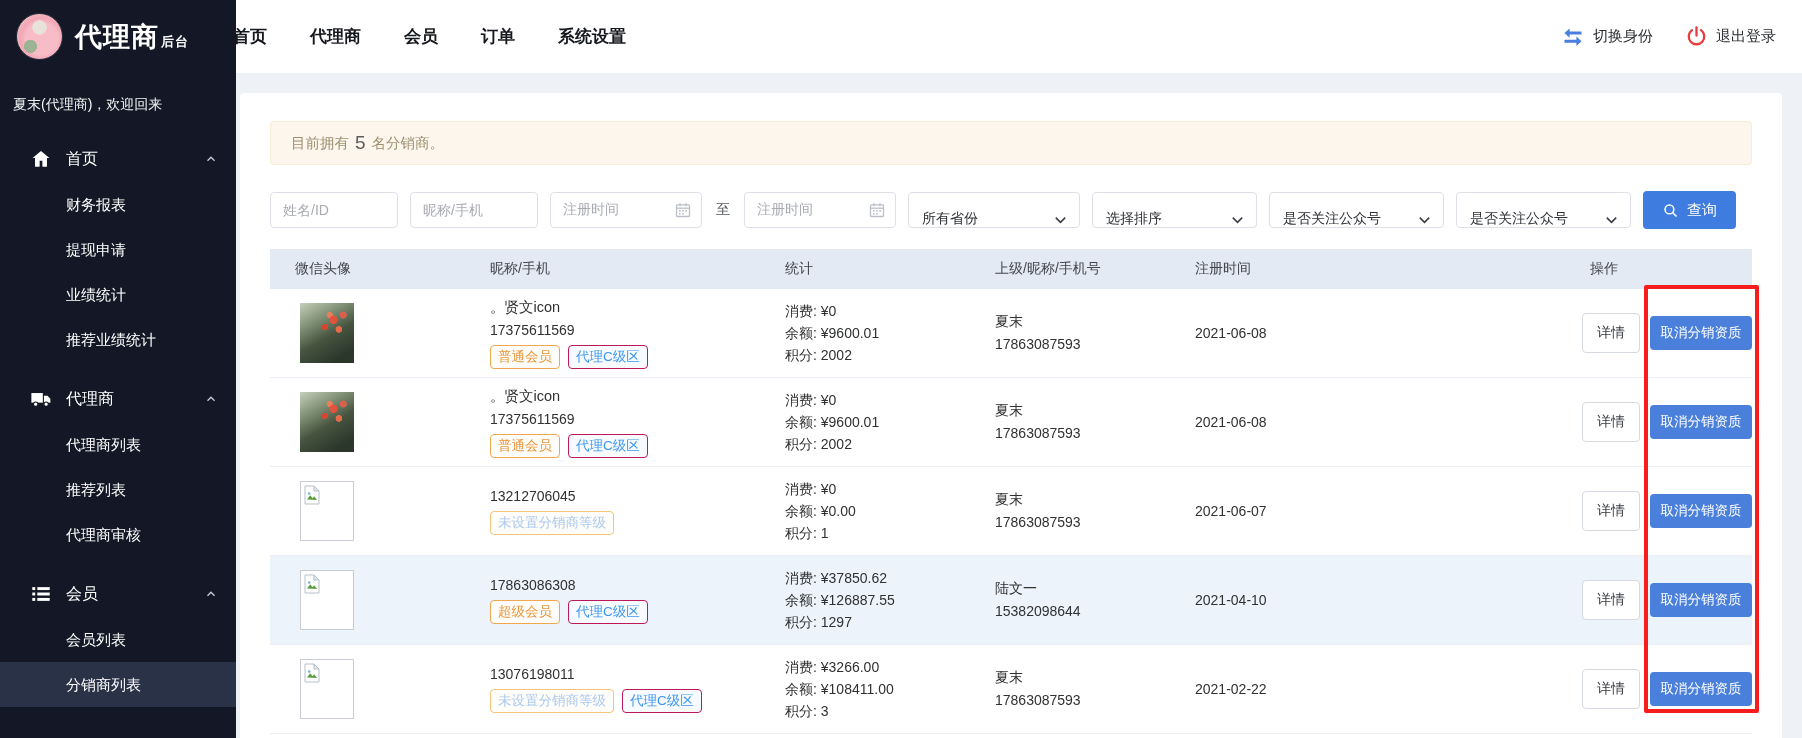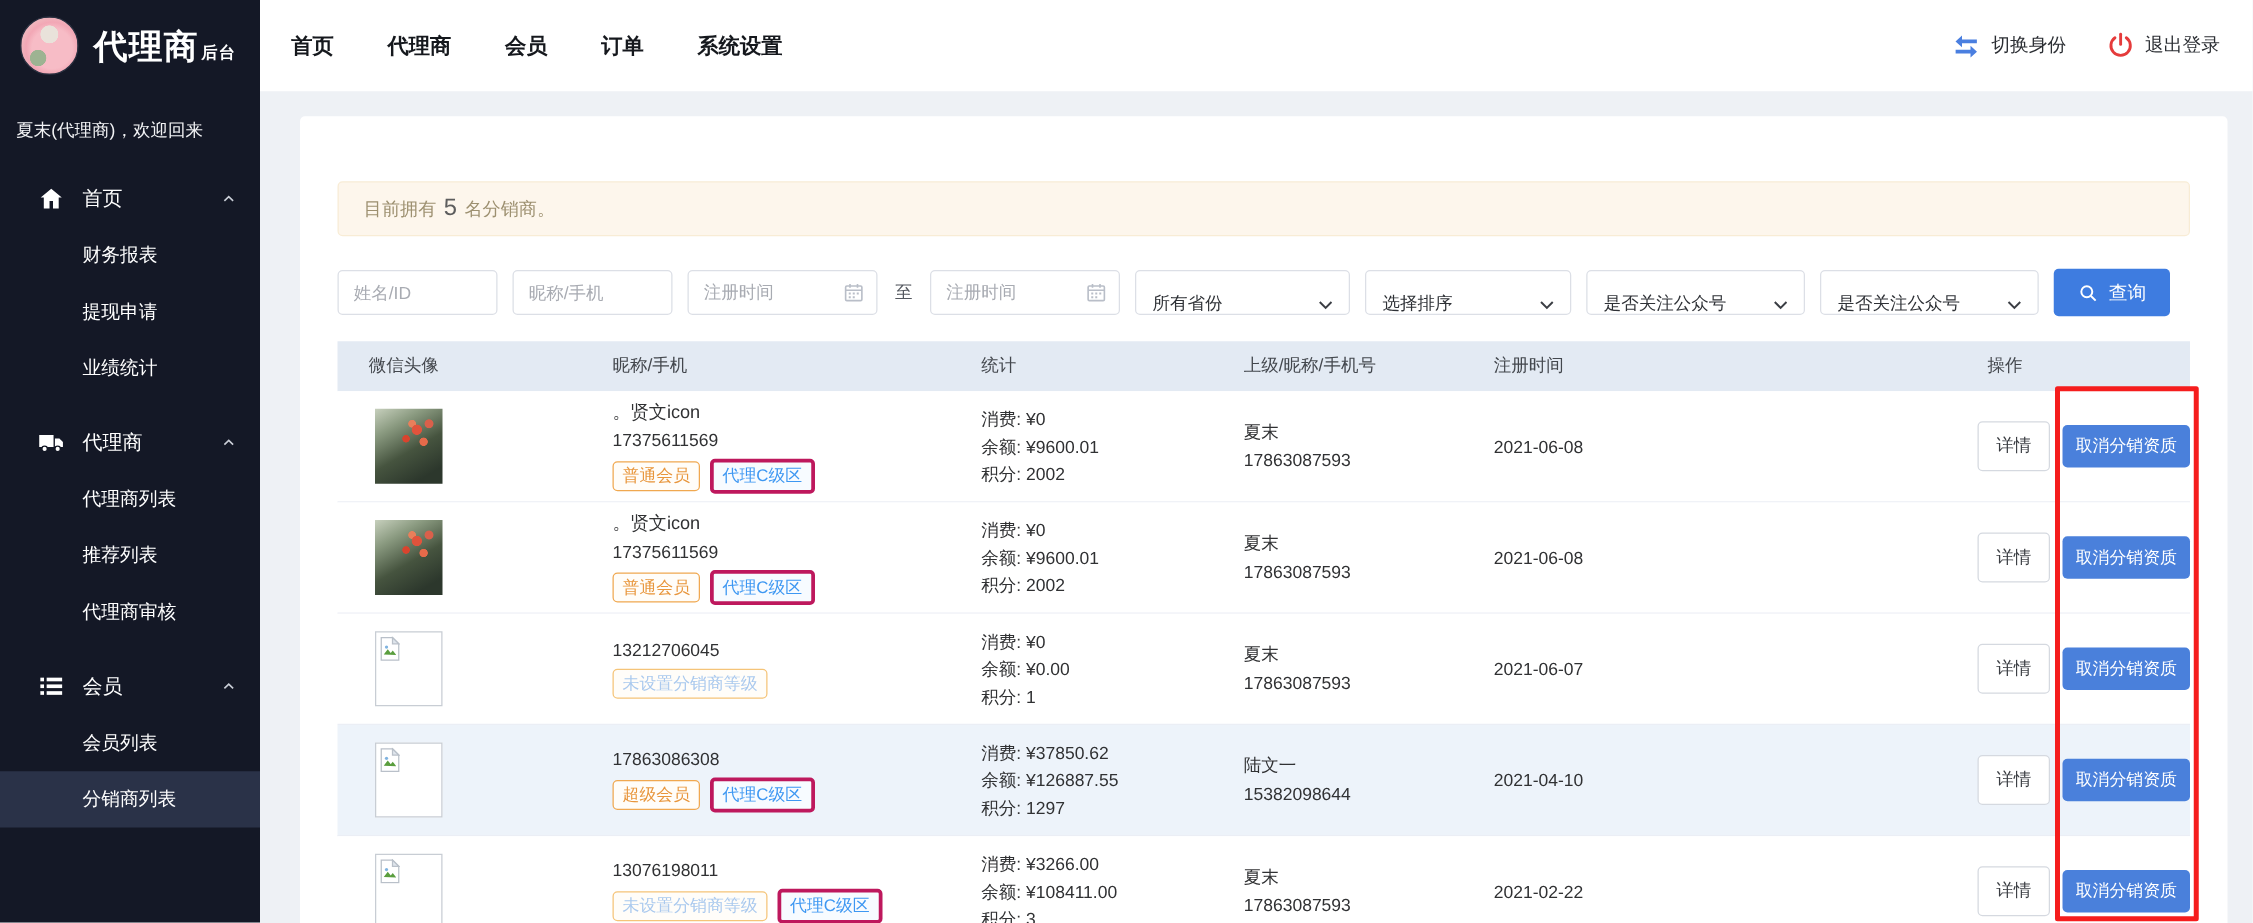--- a/index.html
+++ b/index.html
@@ -1,20 +1,20 @@
 <!DOCTYPE html>
 <html><head>
 <meta charset="utf-8">
 <style>
   * { margin:0; padding:0; box-sizing:border-box; }
   html,body { width:1802px; height:738px; overflow:hidden; background:#eef1f5;
     font-family:"Liberation Sans", sans-serif; }
 
   
-  .sidebar { position:absolute; left:0; top:0; width:208px; height:738px; background:#141826; z-index:10; }
+  .sidebar { position:absolute; left:0; top:0; width:236px; height:738px; background:#141826; z-index:10; }
   .logo-row { display:flex; align-items:center; padding:13px 14px 10px 16px; }
   .logo-avatar { width:47px; height:47px; border-radius:50%; flex:0 0 47px;
     background:
       radial-gradient(circle at 30% 72%, #9db392 0 14%, transparent 15%),
       radial-gradient(circle at 50% 30%, #e9e2da 0 18%, transparent 19%),
       radial-gradient(circle at 55% 55%, #f7bcc6 0 46%, #f2a7b5 60%, #ecd9d2 100%);
     border:1px solid #2a3040; }
   .logo-text { color:#fff; font-size:27px; font-weight:bold; margin-left:12px; letter-spacing:1px; }
   .logo-suffix { font-size:13px; font-weight:bold; color:#fff; margin-left:2px; }
   .welcome { color:#f2f3f5; font-size:14px; padding:26px 14px 0 13px; white-space:nowrap; }
@@ -35,21 +35,21 @@
   .topbar-right { margin-left:auto; display:flex; align-items:center; }
   .tb-action { display:flex; align-items:center; font-size:15px; color:#2b2e33; cursor:pointer; }
   .tb-action + .tb-action { margin-left:32px; }
   .tb-action svg { margin-right:8px; }
 
   
   .main { position:absolute; left:208px; top:73px; right:0; bottom:0; padding:20px 20px 0 32px; }
   .card { background:#fff; border-radius:4px; padding:28px 30px; min-height:660px; }
 
   .alert { background:#fdf6ec; border:1px solid #f8ecd5; border-radius:4px; height:44px;
-    display:flex; align-items:center; padding:0 20px; color:#9d9070; font-size:14.5px;margin-top:24px; }
+    display:flex; align-items:center; padding:0 20px; color:#9d9070; font-size:14.5px; }
   .alert-count { font-size:19px; color:#5d5d5d; margin:0 6px; }
 
   
   .filters { margin-top:26px; display:flex; align-items:center; }
   .f-gap { margin-right:12px; }
   .f-input { height:36px; border:1px solid #dcdfe6; border-radius:4px; padding:0 12px;
     font-size:14px; color:#333; outline:none; font-family:"Liberation Sans",sans-serif; }
   .f-input::placeholder { color:#a8abb2; }
   .date-box { height:36px; border:1px solid #dcdfe6; border-radius:4px; display:flex;
     align-items:center; padding:0 10px 0 12px; background:#fff; cursor:pointer; }
@@ -81,21 +81,21 @@
       radial-gradient(circle at 72% 44%, #e66a4a 0 6%, transparent 7%),
       radial-gradient(circle at 55% 20%, #e87f5b 0 5%, transparent 6%),
       radial-gradient(circle at 80% 20%, #d9604b 0 5%, transparent 6%),
       linear-gradient(150deg, #c7d0bd 0%, #8a9a80 25%, #46543f 55%, #2c372c 85%); }
   .avatar.broken { border:1px solid #c8cdd4; background:#fff; padding:3px; }
   .nick { font-size:14.5px; margin-bottom:5px; }
   .phone { margin-bottom:7px; }
   .badge { display:inline-block; padding:1px 7px; font-size:13.5px; border-radius:4px;
     margin-right:8px; line-height:20px; background:#fffdf9; }
   .badge.orange { color:#e8963c; border:1px solid #f0a850; }
-  .badge.blue   { color:#3d97f2; border:3px solid #be185d; background:#f7fbff; }
+  .badge.blue   { color:#3d97f2; border:1px solid #be185d; background:#f7fbff; }
   .badge.nolevel{ color:#aac9ee; border:1px solid #f5c478; }
   .stat-line { line-height:22px; }
   .parent-line { line-height:23px; }
   .td.actions { display:flex; justify-content:flex-end; align-items:center; padding-left:0; padding-right:0; }
   .btn-detail { height:40px; padding:0 14px; background:#fff; border:1px solid #d5d9e0;
     border-radius:4px; font-size:14px; color:#3a3d42; cursor:pointer; margin-right:10px;
     font-family:"Liberation Sans",sans-serif; }
   .btn-cancel { height:34px; width:102px; background:#4a80db; border:none; border-radius:4px;
     font-size:13.5px; color:#fff; cursor:pointer; font-family:"Liberation Sans",sans-serif; }
   .red-rect { position:absolute; top:36px; right:-7px; width:115px; height:428px;
@@ -121,20 +121,21 @@
             </svg>
         </span>
         <span>首页</span>
         <svg class="chev" viewBox="0 0 24 24">
             <polyline points="6,15 12,9 18,15" stroke="#c9cdd6" stroke-width="2.2" fill="none"></polyline>
           </svg>
       </div>
       <div class="sub-item">财务报表</div>
       <div class="sub-item">提现申请</div>
       <div class="sub-item">业绩统计</div>
+      <div class="sub-item">推荐业绩统计</div>
     </div>
 
     <div class="menu-group">
       <div class="group-row">
         <span class="g-icon">
           <svg width="22" height="22" viewBox="0 0 24 24">
               <path fill="#fff" d="M1.5 5.5h12.5v10.5H1.5z"></path>
               <path fill="#fff" d="M15.2 8.5h3.9l3.1 3.1v4.4h-7z"></path>
               <circle cx="6.2" cy="17.6" r="2.4" fill="#fff" stroke="#141826" stroke-width="1.2"></circle>
               <circle cx="17.6" cy="17.6" r="2.4" fill="#fff" stroke="#141826" stroke-width="1.2"></circle>

